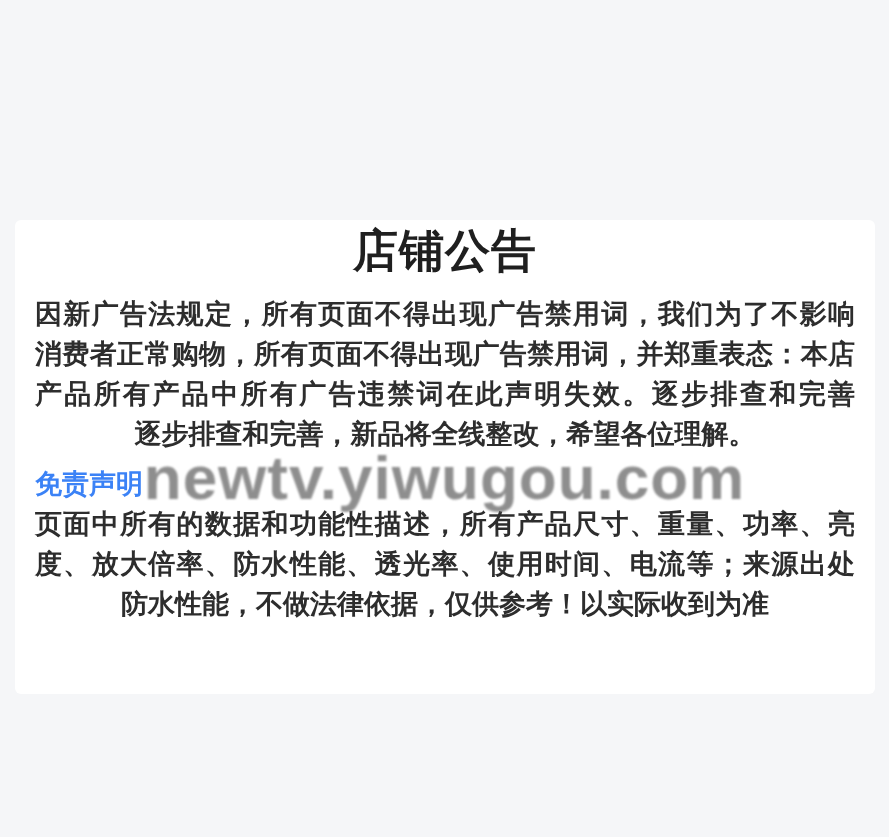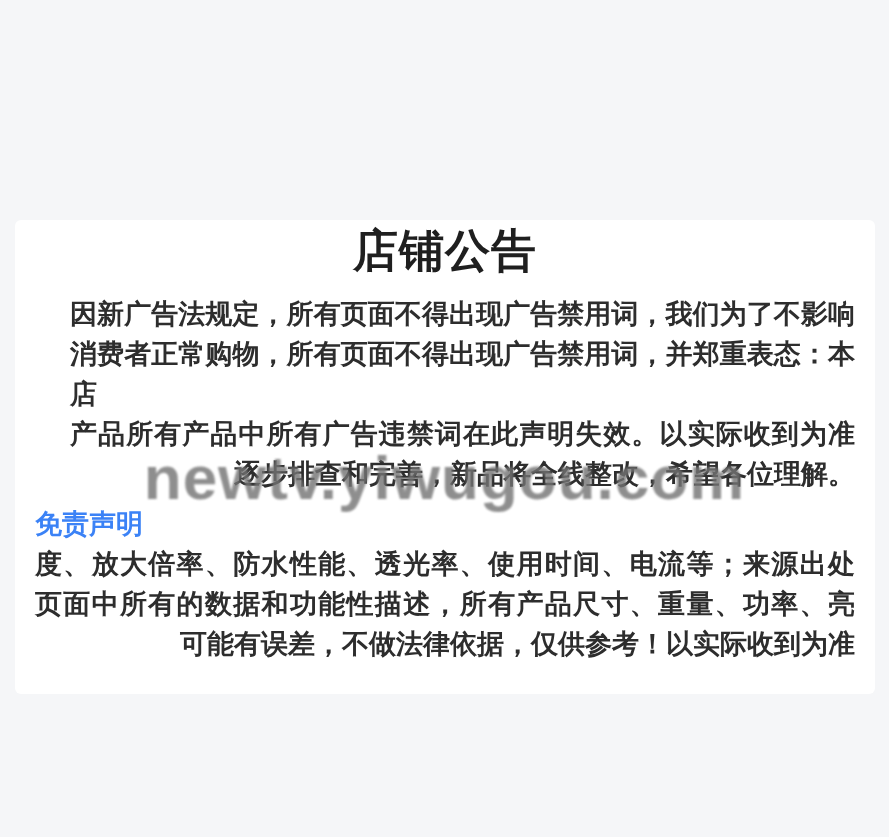--- a/index.html
+++ b/index.html
@@ -40,24 +40,24 @@
     filter: blur(0.4px);
   }
   .para {
     margin: 0;
     color: #2d2d2d;
     font-size: 27px;
     font-weight: 700;
     line-height: 40px;
     filter: blur(0.4px);
   }
-  .para.first { margin-top: 18px; margin-left: 35px; }
+  .para.first { margin-top: 18px; }
   .line {
     white-space: nowrap;
-    text-align: right;
+    text-align: center;
   }
   .line.justify {
     white-space: normal;
     text-align: justify;
     text-align-last: justify;
     -moz-text-align-last: justify;
   }
   .section-heading {
     margin-top: 10px;
     font-size: 27px;
@@ -86,29 +86,29 @@
 
 <div class="stage">
 
   <div class="notice-card">
 
     <h1 class="notice-title">店铺公告</h1>
 
     <div class="para first">
       <div class="line justify">因新广告法规定，所有页面不得出现广告禁用词，我们为了不影响</div>
       <div class="line justify">消费者正常购物，所有页面不得出现广告禁用词，并郑重表态：本店</div>
-      <div class="line justify">产品所有产品中所有广告违禁词在此声明失效。以实际收到为准</div>
+      <div class="line justify">产品所有产品中所有广告违禁词在此声明失效。逐步排查和完善</div>
       <div class="line">逐步排查和完善，新品将全线整改，希望各位理解。</div>
     </div>
 
     <div class="section-heading">免责声明</div>
 
     <div class="para">
+      <div class="line justify">页面中所有的数据和功能性描述，所有产品尺寸、重量、功率、亮</div>
       <div class="line justify">度、放大倍率、防水性能、透光率、使用时间、电流等；来源出处</div>
-      <div class="line justify">页面中所有的数据和功能性描述，所有产品尺寸、重量、功率、亮</div>
-      <div class="line">可能有误差，不做法律依据，仅供参考！以实际收到为准</div>
+      <div class="line">防水性能，不做法律依据，仅供参考！以实际收到为准</div>
     </div>
 
   </div>
 
   <div class="watermark">newtv.yiwugou.com</div>
 
 </div>
 
 </body></html>

